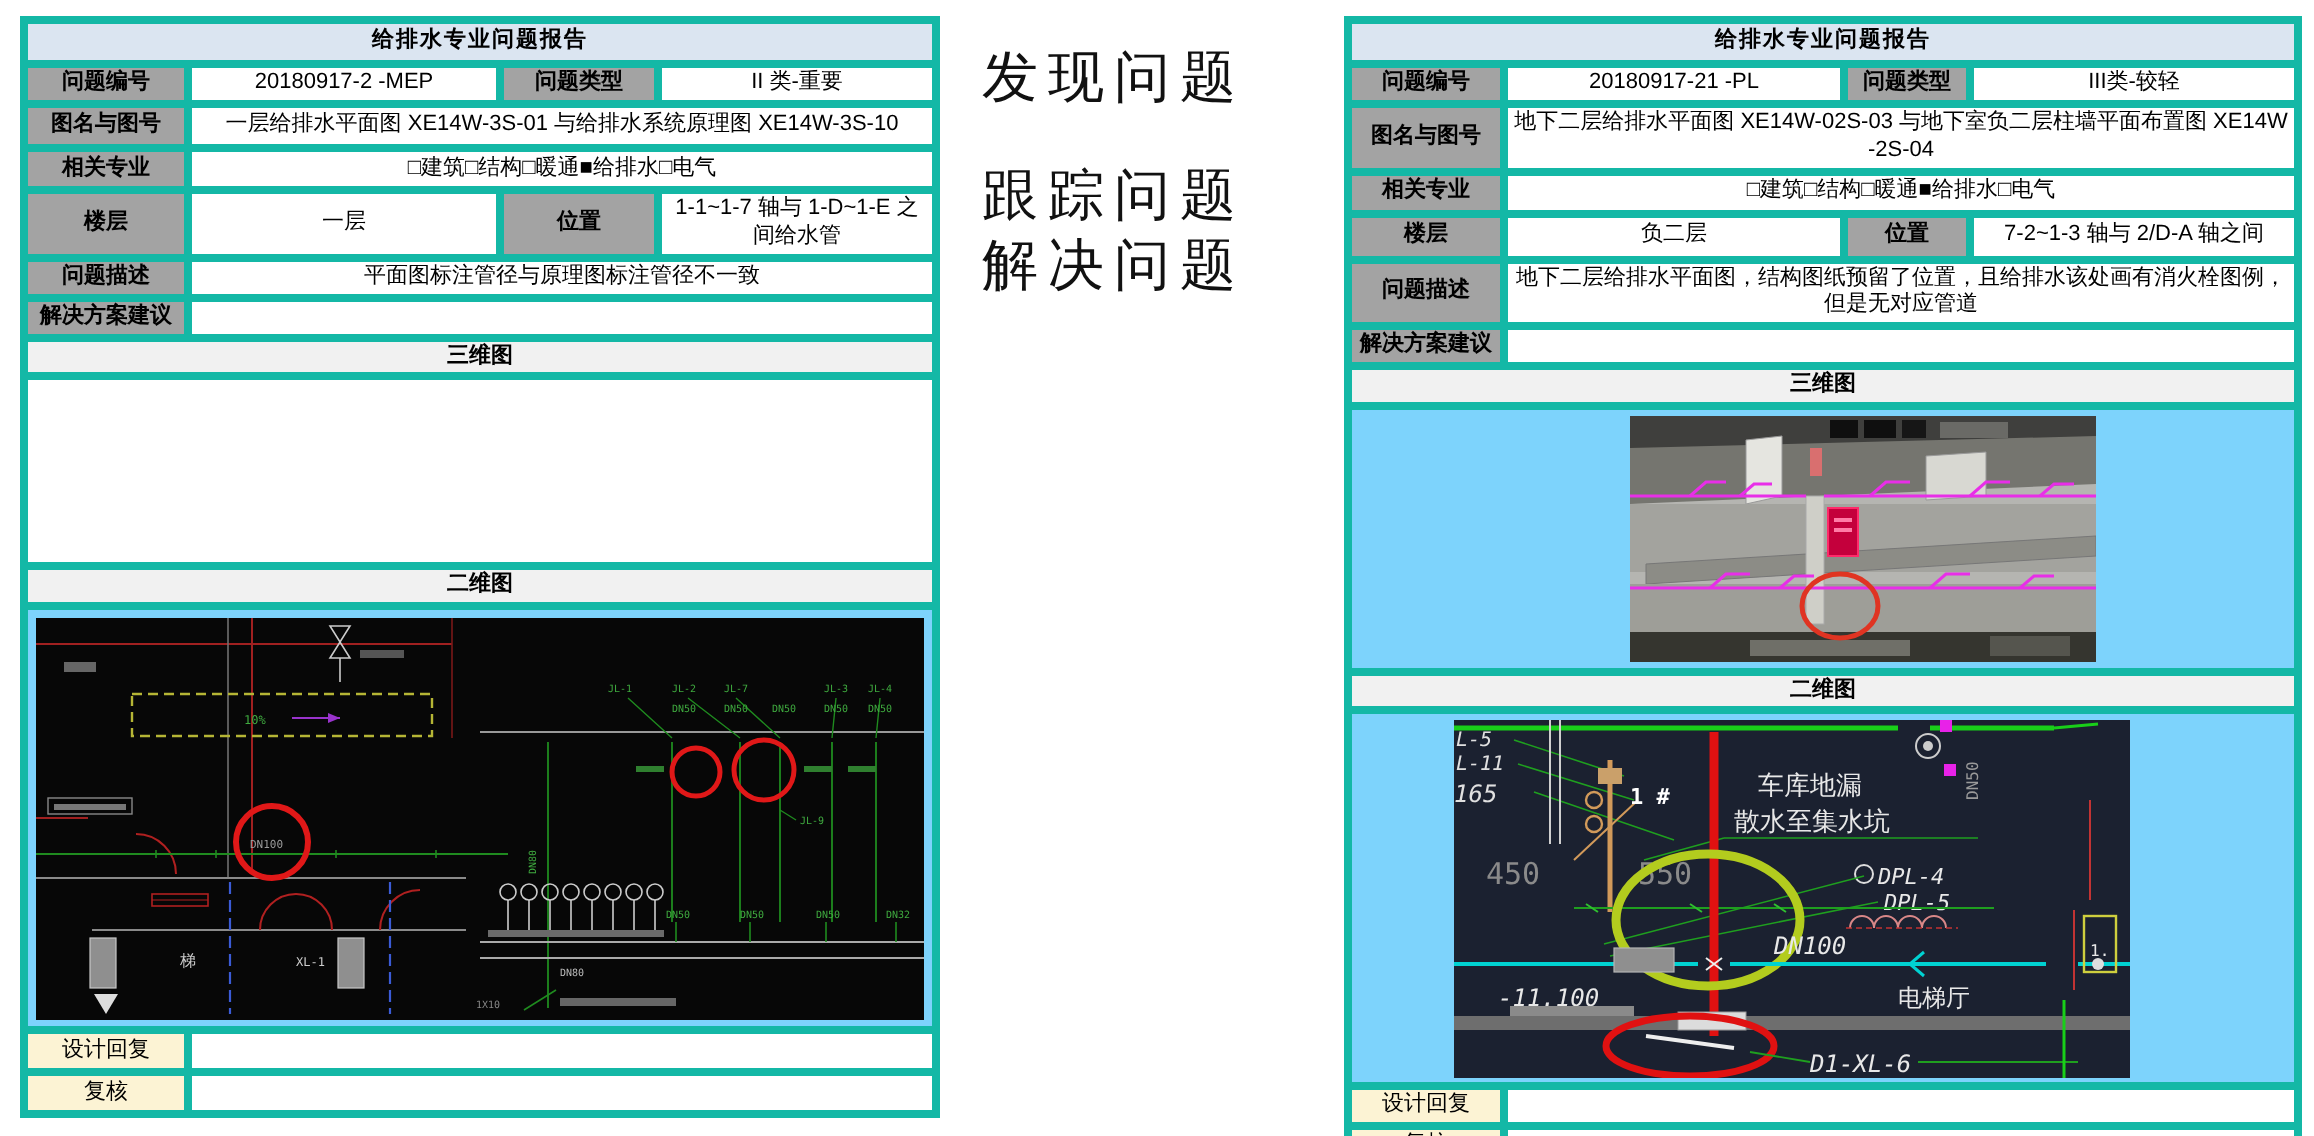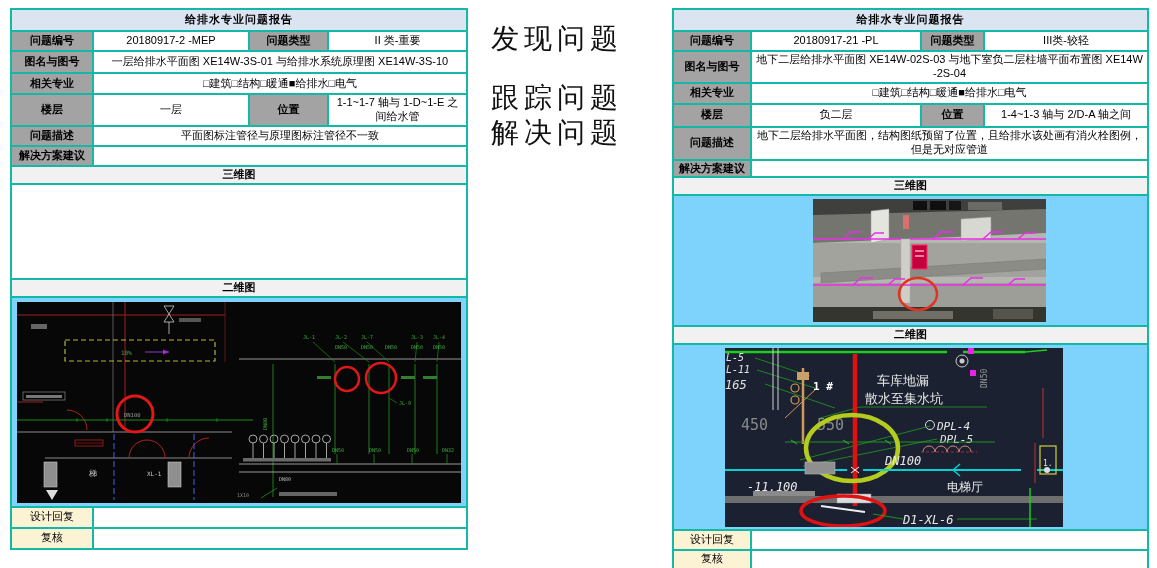--- a/index.html
+++ b/index.html
@@ -5,21 +5,21 @@
   html,body{margin:0;padding:0;}
   body{
     width:1157px;height:568px;position:relative;background:#ffffff;
     font-family:"Liberation Sans",sans-serif;color:#000;overflow:hidden;
   }
   table.report{
     position:absolute;border-collapse:collapse;table-layout:fixed;background:#fff;
     border:2px solid #1d1d1d;
   }
   table.report td{
-    border:2px solid #14b8a6;font-size:11px;text-align:center;vertical-align:middle;
+    border:4px solid #14b8a6;font-size:11px;text-align:center;vertical-align:middle;
     padding:1px 3px;line-height:1.25;overflow:hidden;word-break:break-all;
   }
   td.title{background:#dbe5f1;font-weight:bold;font-size:14px;letter-spacing:1px;}
   td.lbl{background:#a3a3a3;font-weight:bold;}
   td.section{background:#f1f1f1;font-weight:bold;}
   td.cream{background:#fcf3d4;}
   td.small{font-size:10px;}
   td.imgcell{padding:0;background:#7dd3fc;}
   td.imgcell svg{display:block;}
   .mid-label{
@@ -214,21 +214,21 @@
     <td class="small" colspan="3">地下二层给排水平面图 XE14W-02S-03 与地下室负二层柱墙平面布置图 XE14W-2S-04</td>
   </tr>
   <tr style="height:21px">
     <td class="lbl">相关专业</td>
     <td colspan="3">□建筑□结构□暖通■给排水□电气</td>
   </tr>
   <tr style="height:23px">
     <td class="lbl">楼层</td>
     <td>负二层</td>
     <td class="lbl">位置</td>
-    <td>1-4~1-3 轴与 2/D-A 轴之间</td>
+    <td>7-2~1-3 轴与 2/D-A 轴之间</td>
   </tr>
   <tr style="height:33px">
     <td class="lbl">问题描述</td>
     <td colspan="3">地下二层给排水平面图，结构图纸预留了位置，且给排水该处画有消火栓图例，但是无对应管道</td>
   </tr>
   <tr style="height:16px">
     <td class="lbl">解决方案建议</td>
     <td colspan="3"></td>
   </tr>
   <tr style="height:16px">

